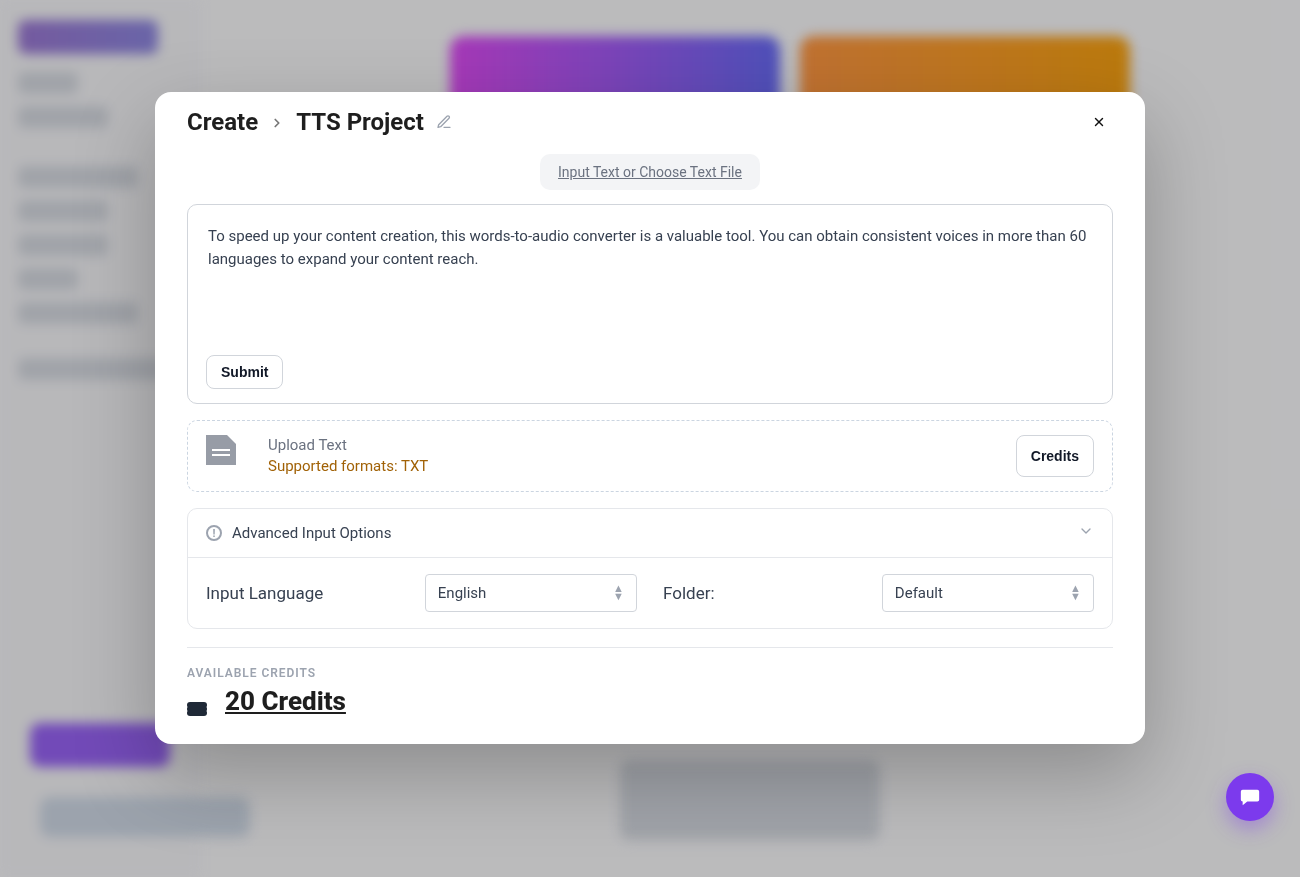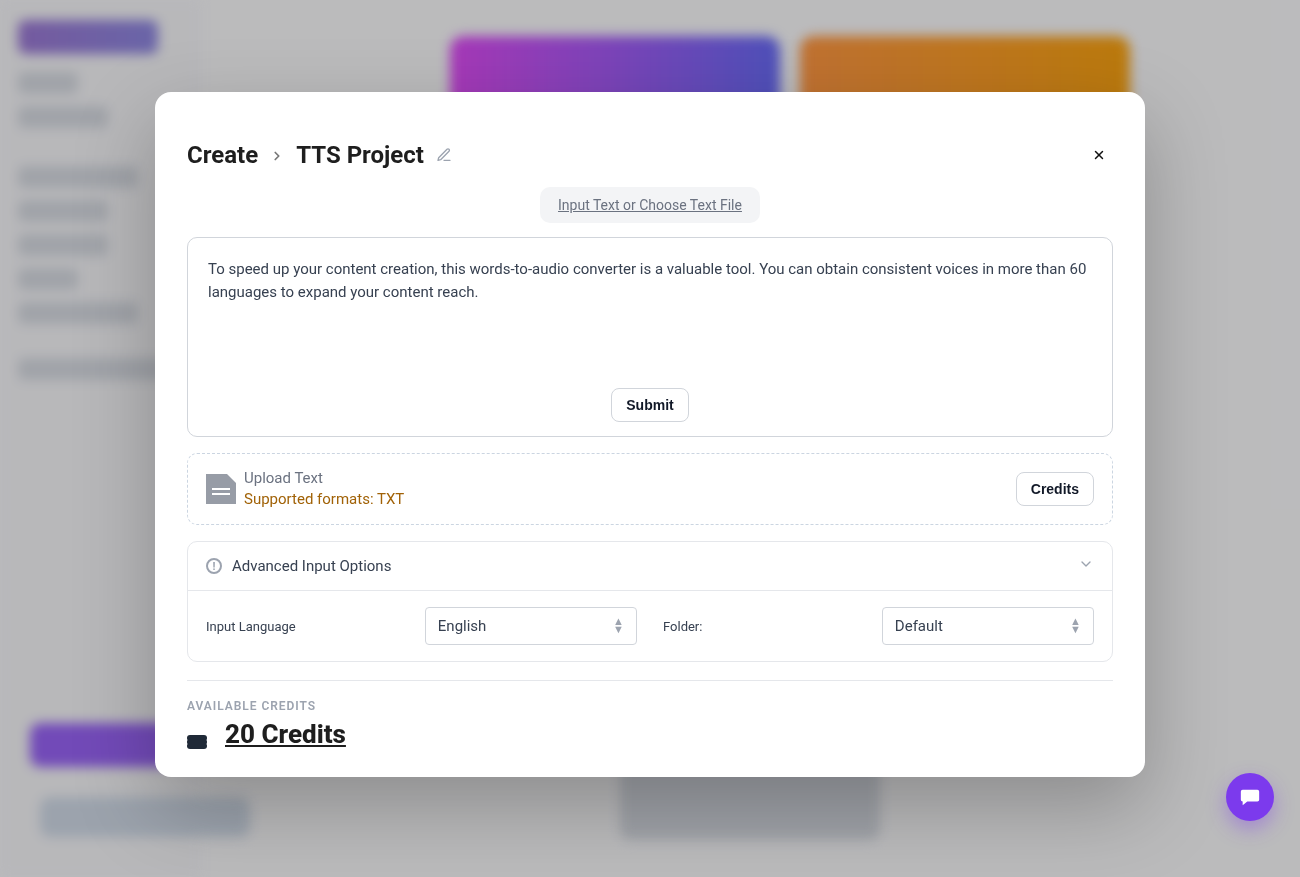--- a/index.html
+++ b/index.html
@@ -63,21 +63,21 @@
     position:absolute; inset:0; background:rgba(17,17,20,.25);
   }
 
   
   .modal {
     position:absolute;
     left:155px; top:92px;
     width:990px;
     background:#fff;
     border-radius:16px;
-    padding: 49px 32px 28px;
+    padding: 16px 32px 28px;
     box-shadow: 0 30px 80px rgba(0,0,0,.25);
   }
 
   .modal-header{
     display:flex; align-items:center; justify-content:space-between;
     margin-bottom: 18px;
   }
   .breadcrumb{
     display:flex; align-items:center; gap:12px;
     font-size:24px; font-weight:700;
@@ -105,37 +105,37 @@
     border-radius:10px;
     padding: 18px 18px 14px;
     margin-bottom:16px;
   }
   .textbox textarea{
     width:100%; border:none; outline:none; resize:none;
     font-family:inherit; font-size:15px; line-height:1.5;
     color:#374151;
     min-height:120px;
   }
-  .textbox-actions{ display:flex; justify-content:center; margin-top:8px;}
+  .textbox-actions{ display:flex; justify-content:flex-start; margin-top:8px;}
   .btn{
     border:1px solid var(--border);
     background:#fff;
     border-radius:8px;
     padding:8px 14px;
     font-size:14px;
     font-weight:600;
     cursor:pointer;
     color:#111827;
   }
 
   .upload{
     border:1px dashed #cbd5e1;
     border-radius:10px;
     padding:14px 18px;
-    display:flex; align-items:center; gap:8px;
+    display:flex; gap:32px;
     margin-bottom:16px;
   }
   .upload .file-icon{
     width:30px;height:30px; background:#6b7280;
     clip-path: polygon(0 0, 70% 0, 100% 30%, 100% 100%, 0 100%);
     position:relative; opacity:.7;
     flex:0 0 auto;
   }
   .upload .file-icon::after{
     content:""; position:absolute; left:6px; right:6px; top:14px; height:2px; background:#fff;
@@ -164,21 +164,21 @@
   }
   .caret{ color:#9ca3af; }
 
   .panel-body{
     display:grid;
     grid-template-columns: 1fr 1.1fr 1fr 1.1fr;
     gap:26px;
     align-items:center;
     padding:16px 18px;
   }
-  .field-label{ font-size:13px; color:#374151;}
+  .field-label{ font-size:17px; color:#374151;}
   .select{
     border:1px solid var(--border);
     border-radius:4px;
     padding:9px 12px;
     font-size:15px;
     color:#374151;
     display:flex; align-items:center; justify-content:space-between;
     cursor:pointer;
     background:#fff;
   }

